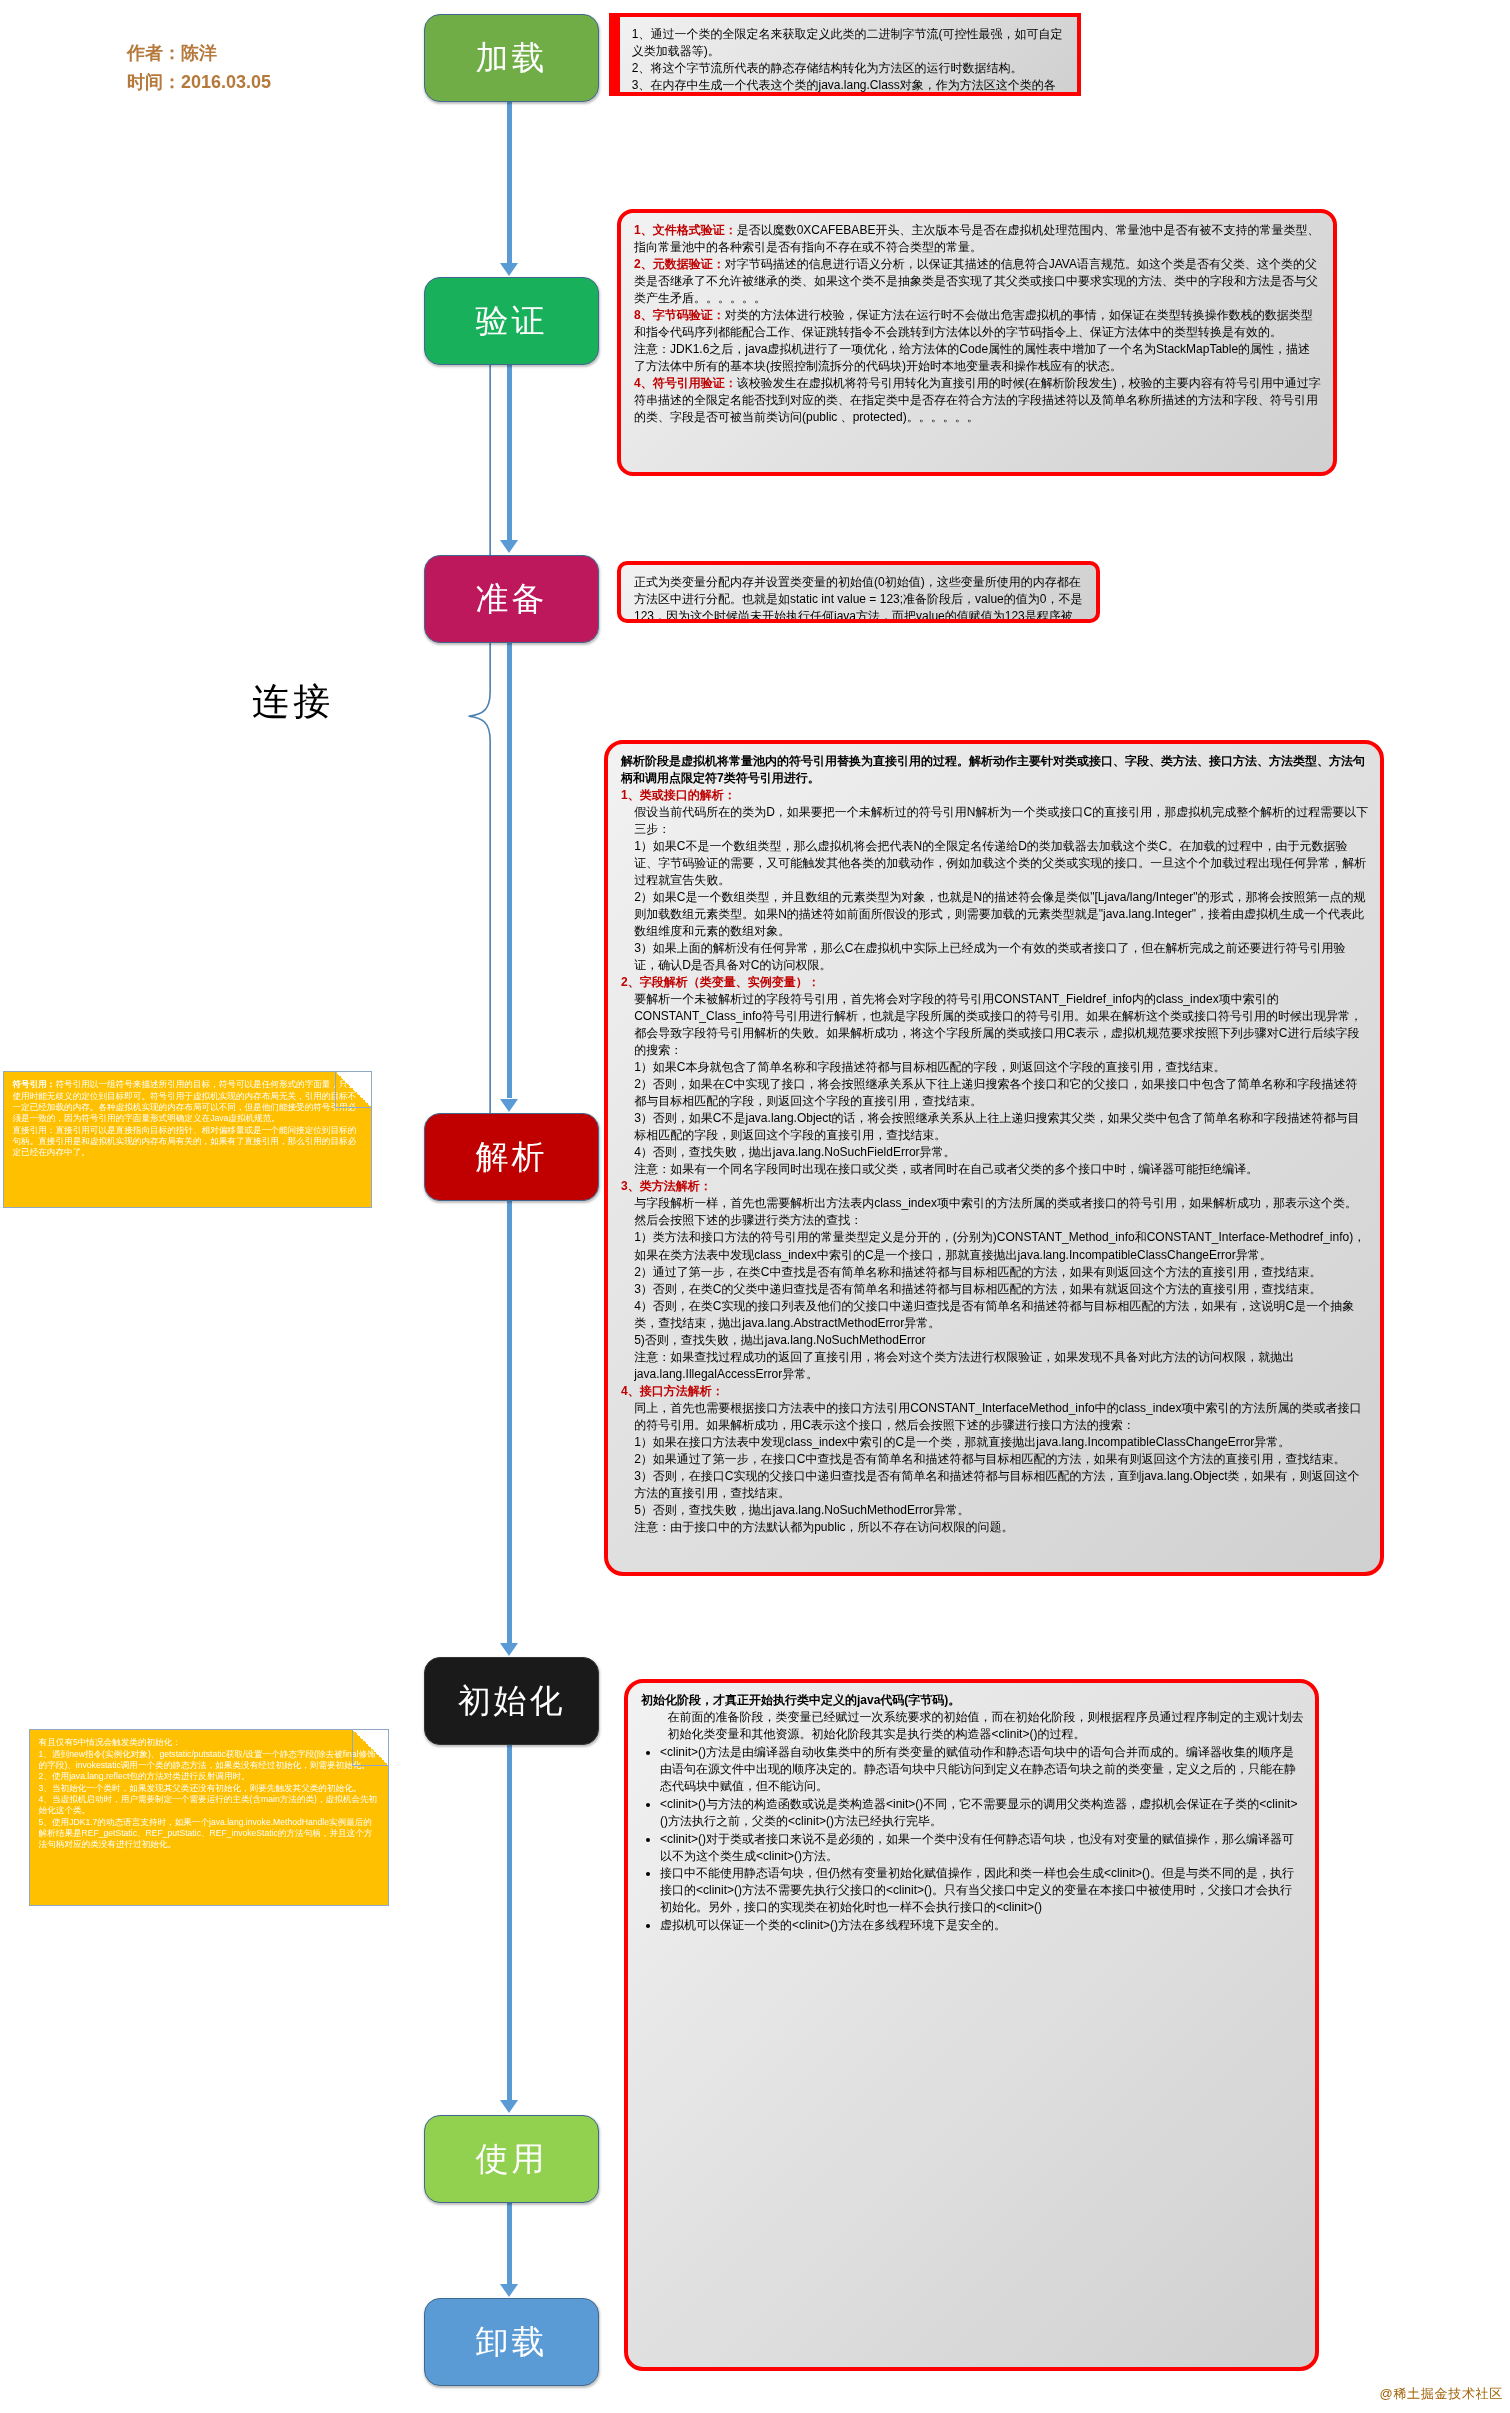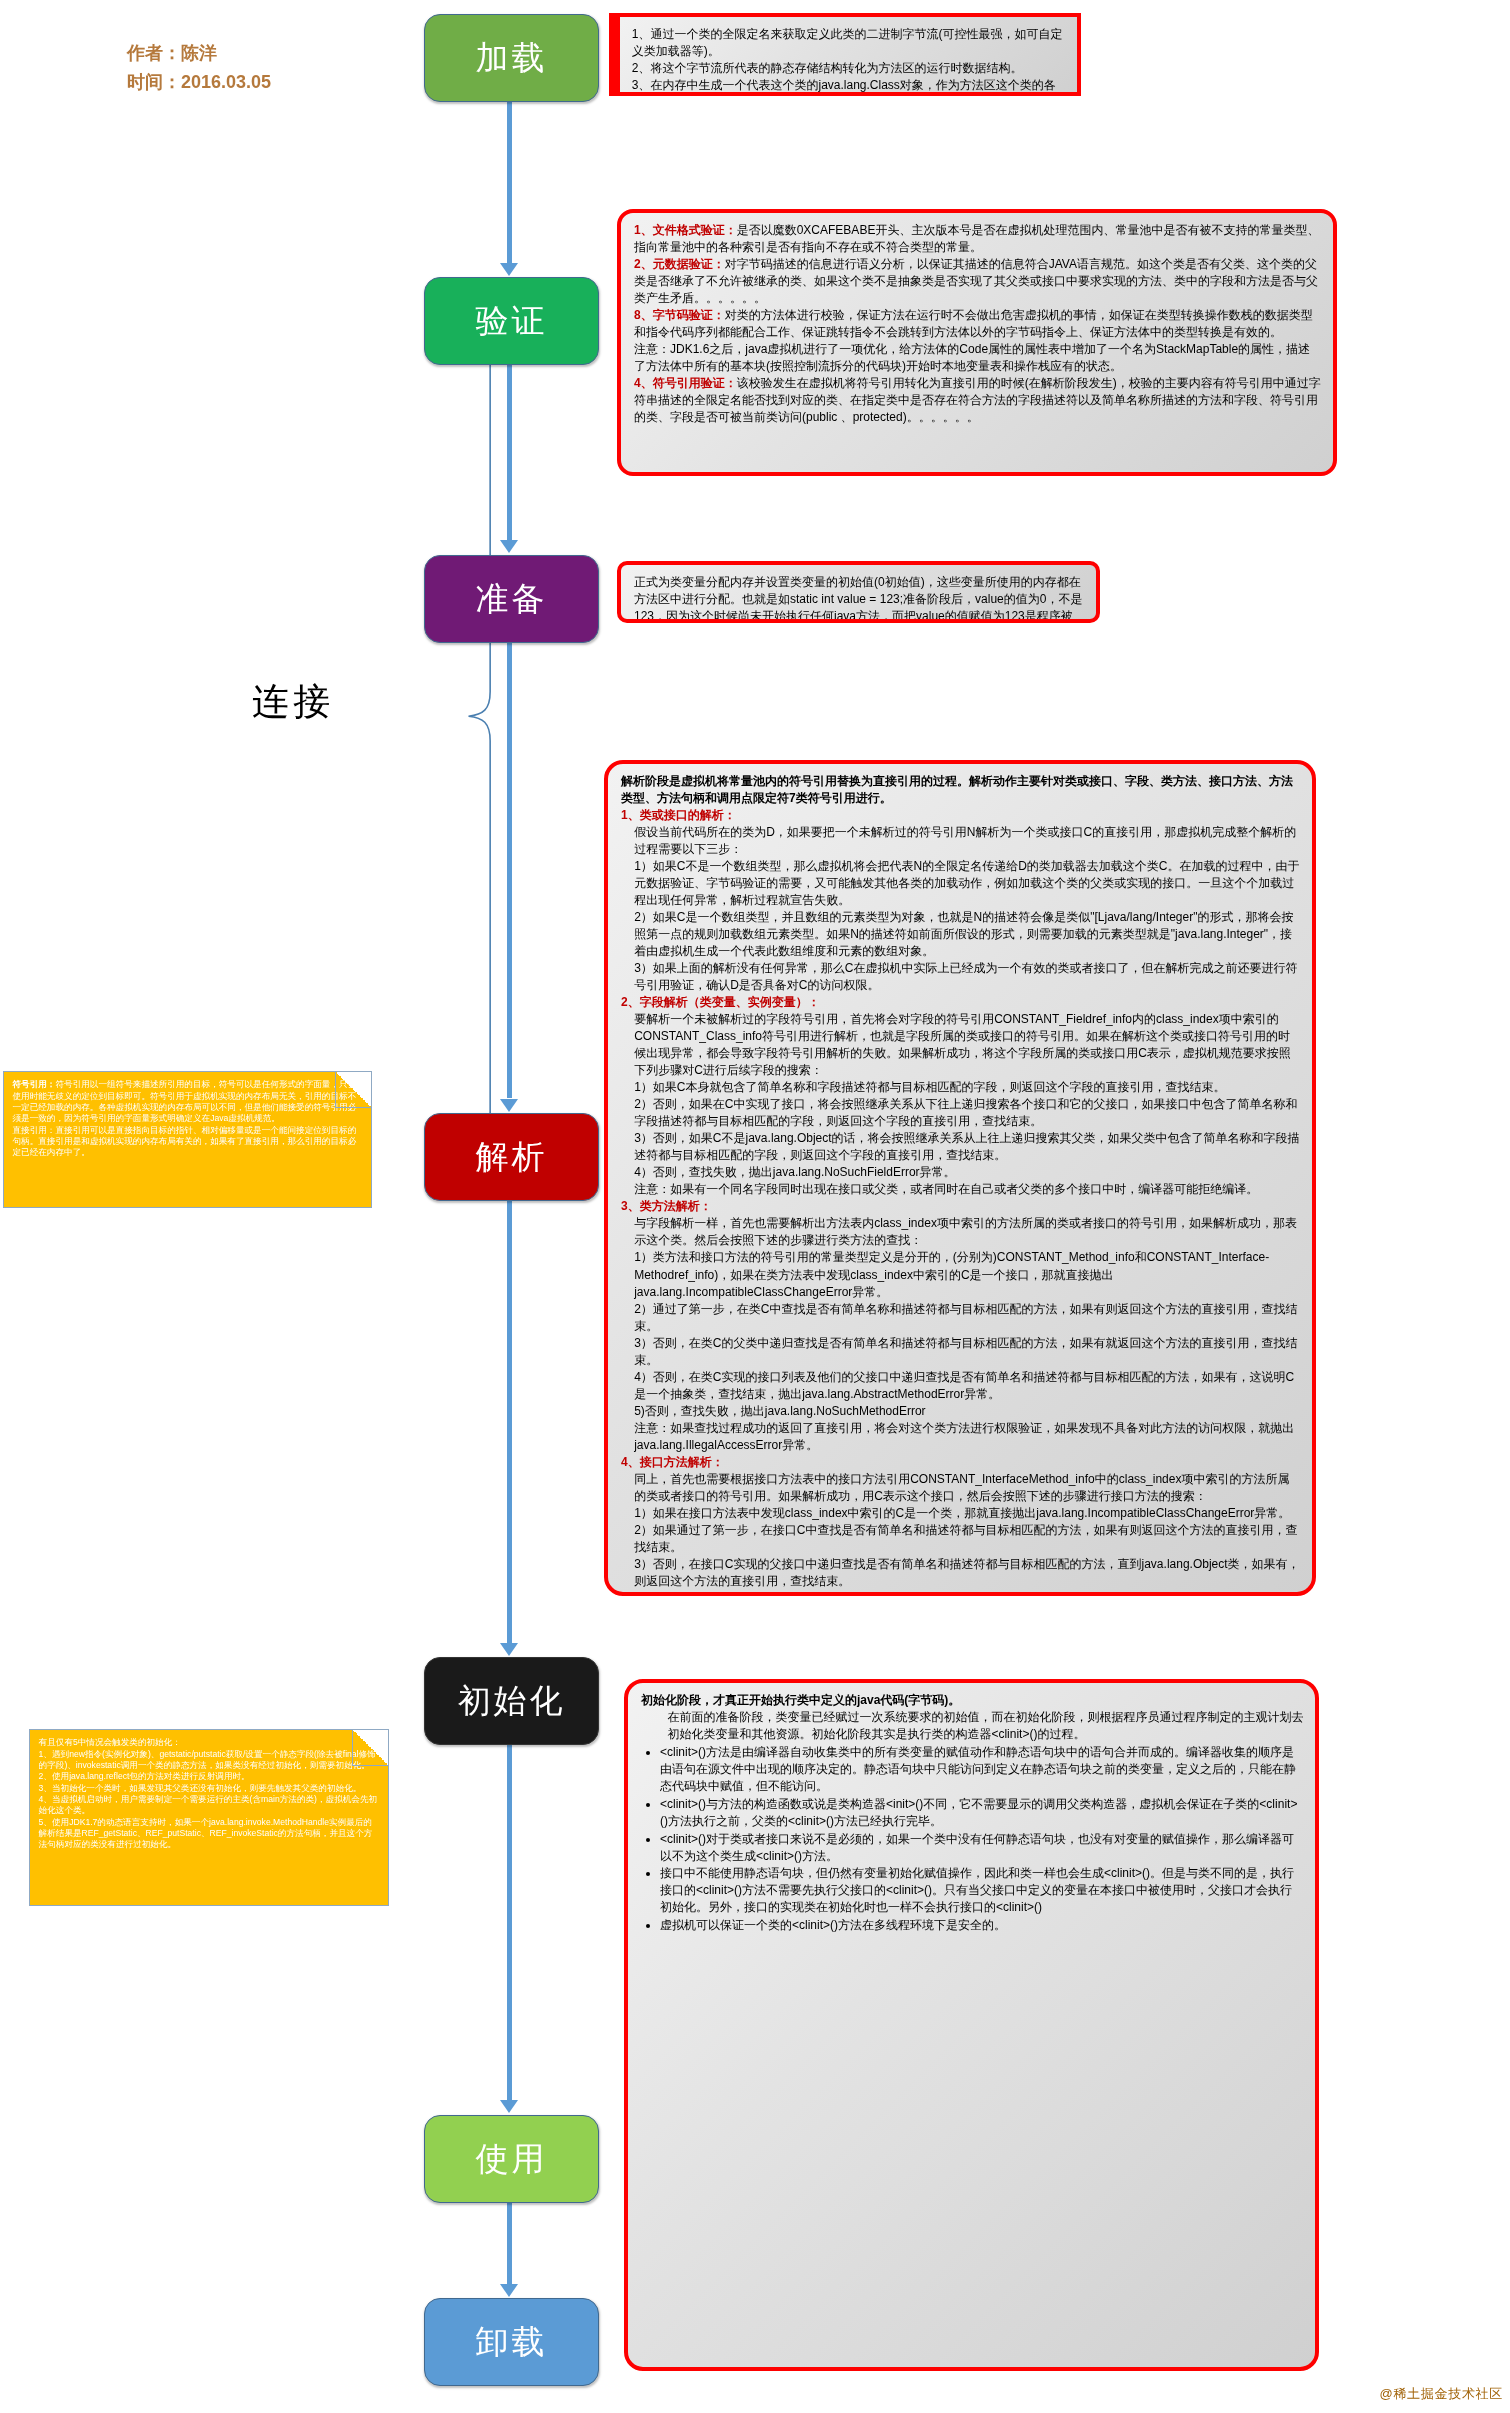--- a/index.html
+++ b/index.html
@@ -19,21 +19,21 @@
   
   .node{
     position:absolute;width:173px;height:86px;border-radius:16px;
     border:1.4px solid #41698f;
     display:flex;align-items:center;justify-content:center;
     color:#ffffff;font-size:33px;letter-spacing:2.9px;
     box-shadow:0.7px 1.4px 2.2px rgba(0,0,0,.25);
   }
   .n-load{left:424px;top:14.4px;background:#70ad47;}
   .n-verify{left:424px;top:277px;background:#18b05a;}
-  .n-prepare{left:424px;top:555px;background:#701a75;}
+  .n-prepare{left:424px;top:555px;background:#be185d;}
   .n-resolve{left:424px;top:1113px;background:#c00000;}
   .n-init{left:424px;top:1657px;background:#1a1a1a;border-color:#333;}
   .n-use{left:424px;top:2115px;background:#92d050;}
   .n-unload{left:424px;top:2298px;background:#5b9bd5;}
 
   
   .conn{position:absolute;background:#5b9bd5;width:5px;}
   .arrow{
     position:absolute;width:0;height:0;
     border-left:9.4px solid transparent;border-right:9.4px solid transparent;
@@ -66,21 +66,21 @@
   .callout .ind2{padding-left:1.1em;}
   .callout ul{margin:1.4px 0 0 0;padding-left:19px;}
   .callout li{margin:0.7px 0;}
 
   
   .redbar{position:absolute;left:0;top:0;width:7.2px;height:100%;background:#fe0000;}
 
   .c-load{left:609px;top:13px;width:472px;height:83px;}
   .c-verify{left:617px;top:209px;width:720px;height:267px;border-radius:16px;}
   .c-prepare{left:617px;top:561px;width:483px;height:62px;border-radius:10px;}
-  .c-resolve{left:604px;top:760px;width:712px;height:836px;border-radius:19px;}
+  .c-resolve{left:604px;top:740px;width:780px;height:836px;border-radius:19px;}
   .c-init{left:624px;top:1679px;width:695px;height:692px;border-radius:19px;}
 
   
   .sticky{
     position:absolute;background:#ffc000;border:0.7px solid #8fa9c4;
     color:#ffffff;font-size:8.6px;line-height:1.32;
     padding:7.2px 8.6px;box-sizing:border-box;overflow:hidden;
   }
   .sticky .t{font-weight:bold;}
   .s-one{left:2.9px;top:1071px;width:369px;height:137px;}

